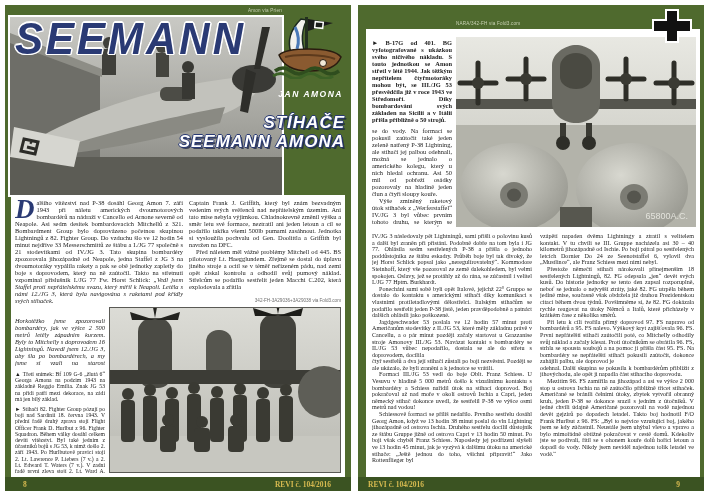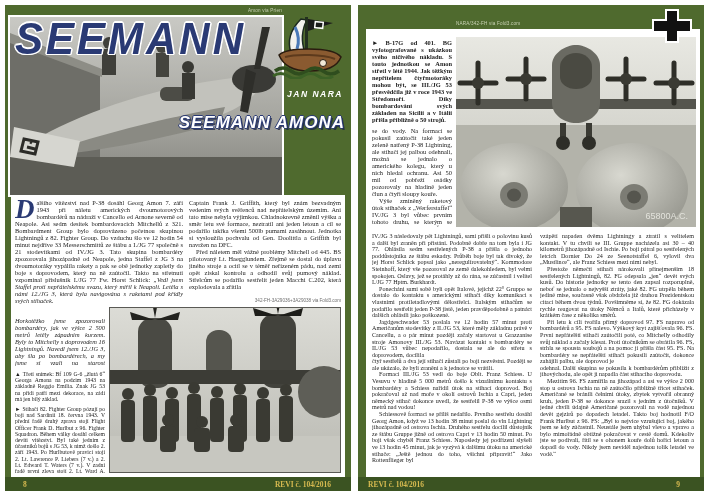--- a/index.html
+++ b/index.html
@@ -123,23 +123,24 @@
         <polygon points="37,4 62,8 37,16" fill="#1b1b1b"></polygon>
         <rect x="44" y="7" width="8" height="6" fill="none" stroke="#fff" stroke-width="1.5" transform="rotate(6 48 10)"></rect>
         <path d="M8,40 C12,36 24,34 38,34 C54,34 66,37 70,42 C66,52 56,56 38,56 C22,56 12,50 8,40 Z" fill="#8a5a30" stroke="#2a1c10" stroke-width="1.5"></path>
         <path d="M14,42 C24,39 52,39 64,44" stroke="#5d3a1c" stroke-width="2" fill="none"></path>
         <circle cx="52" cy="48" r="3.5" fill="#f2e9d8" stroke="#2a1c10"></circle>
         <path d="M4,56 q8,-6 16,0 q8,6 16,0 q8,-6 16,0 q8,6 16,0" stroke="#2f4d1e" stroke-width="3.5" fill="none"></path>
         <path d="M2,61 q8,-5 15,0 q8,5 15,0 q8,-5 15,0 q8,5 15,0" stroke="#3c6126" stroke-width="3" fill="none"></path>
       </svg>
     </div>
 
-    <div class="author">JAN NARA</div>
+    <div class="author">JAN AMONA</div>
 
     <div class="headline">
+      <div>STÍHAČE</div>
       <div>SEEMANN AMONA</div>
     </div>
 
     <div class="content content-left">
 
       <div class="abs" style="left:4px; top:4px; width:168px; height:118px;">
         <p class="t">
           <span class="dropcap">D</span><span>alšího vítězství nad P-38 dosáhl Georg Amon 7. září 1943 při náletu amerických dvoumotorových bombardérů na nádraží v Cancello ed Arnone severně od Neapole. Asi sedm desítek bombardovacích Mitchellů z 321. Bombardment Group bylo doprovázeno početnou skupinou Lightningů z 82. Fighter Group. Do vzduchu šlo ve 12 hodin 54 minut nejdříve 33 Messerschmittů ze štábu a I./JG 77 společně s 21 stodevítkami od IV./JG 3. Tato skupina bombardéry zpozorovala jihozápadně od Neapole, jedna Staffel z JG 3 na dvoumotoráky vypálila rakety a pak se obě jednotky zapletly do boje s doprovodem, který na ně zaútočil. Takto na střetnutí vzpomínal příslušník I./JG 77 Fw. Horst Schlick: </span><span class="it">„Vedl jsem Staffel proti nepřátelskému svazu, který mířil k Neapoli. Letěla s námi 12./JG 3, která byla navigována s raketami pod křídly svých stíhaček.</span>
         </p>
       </div>

